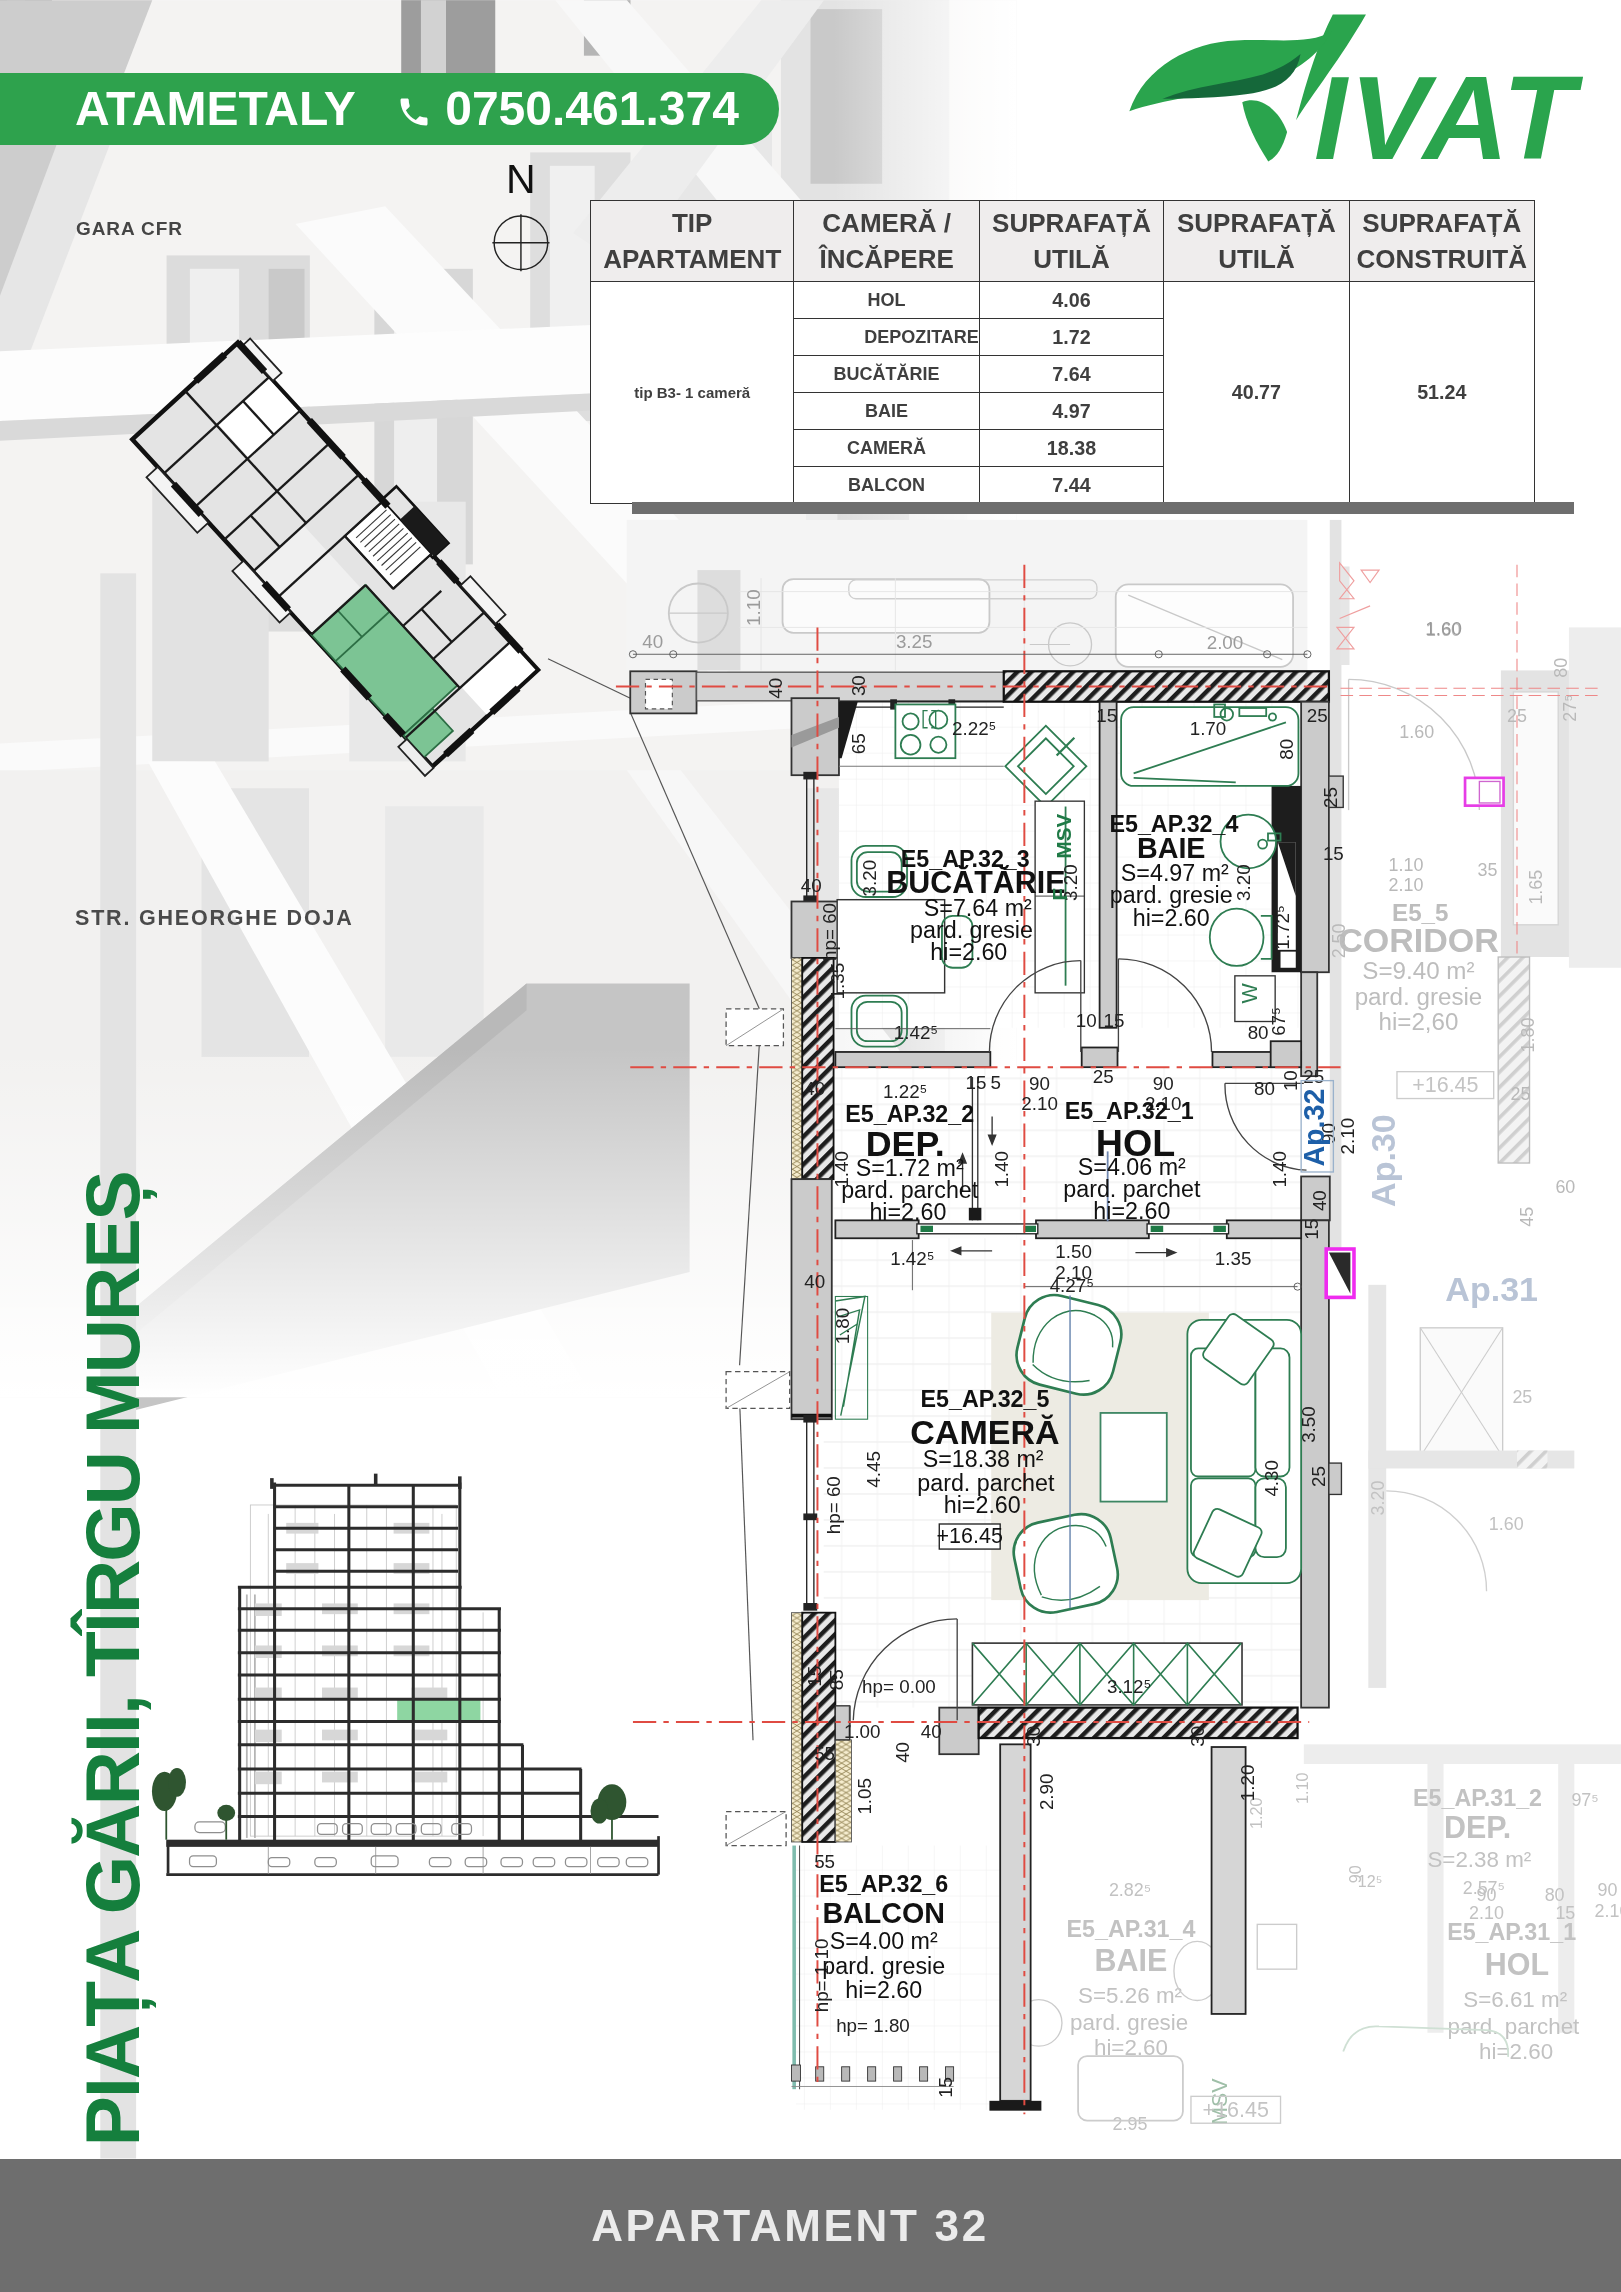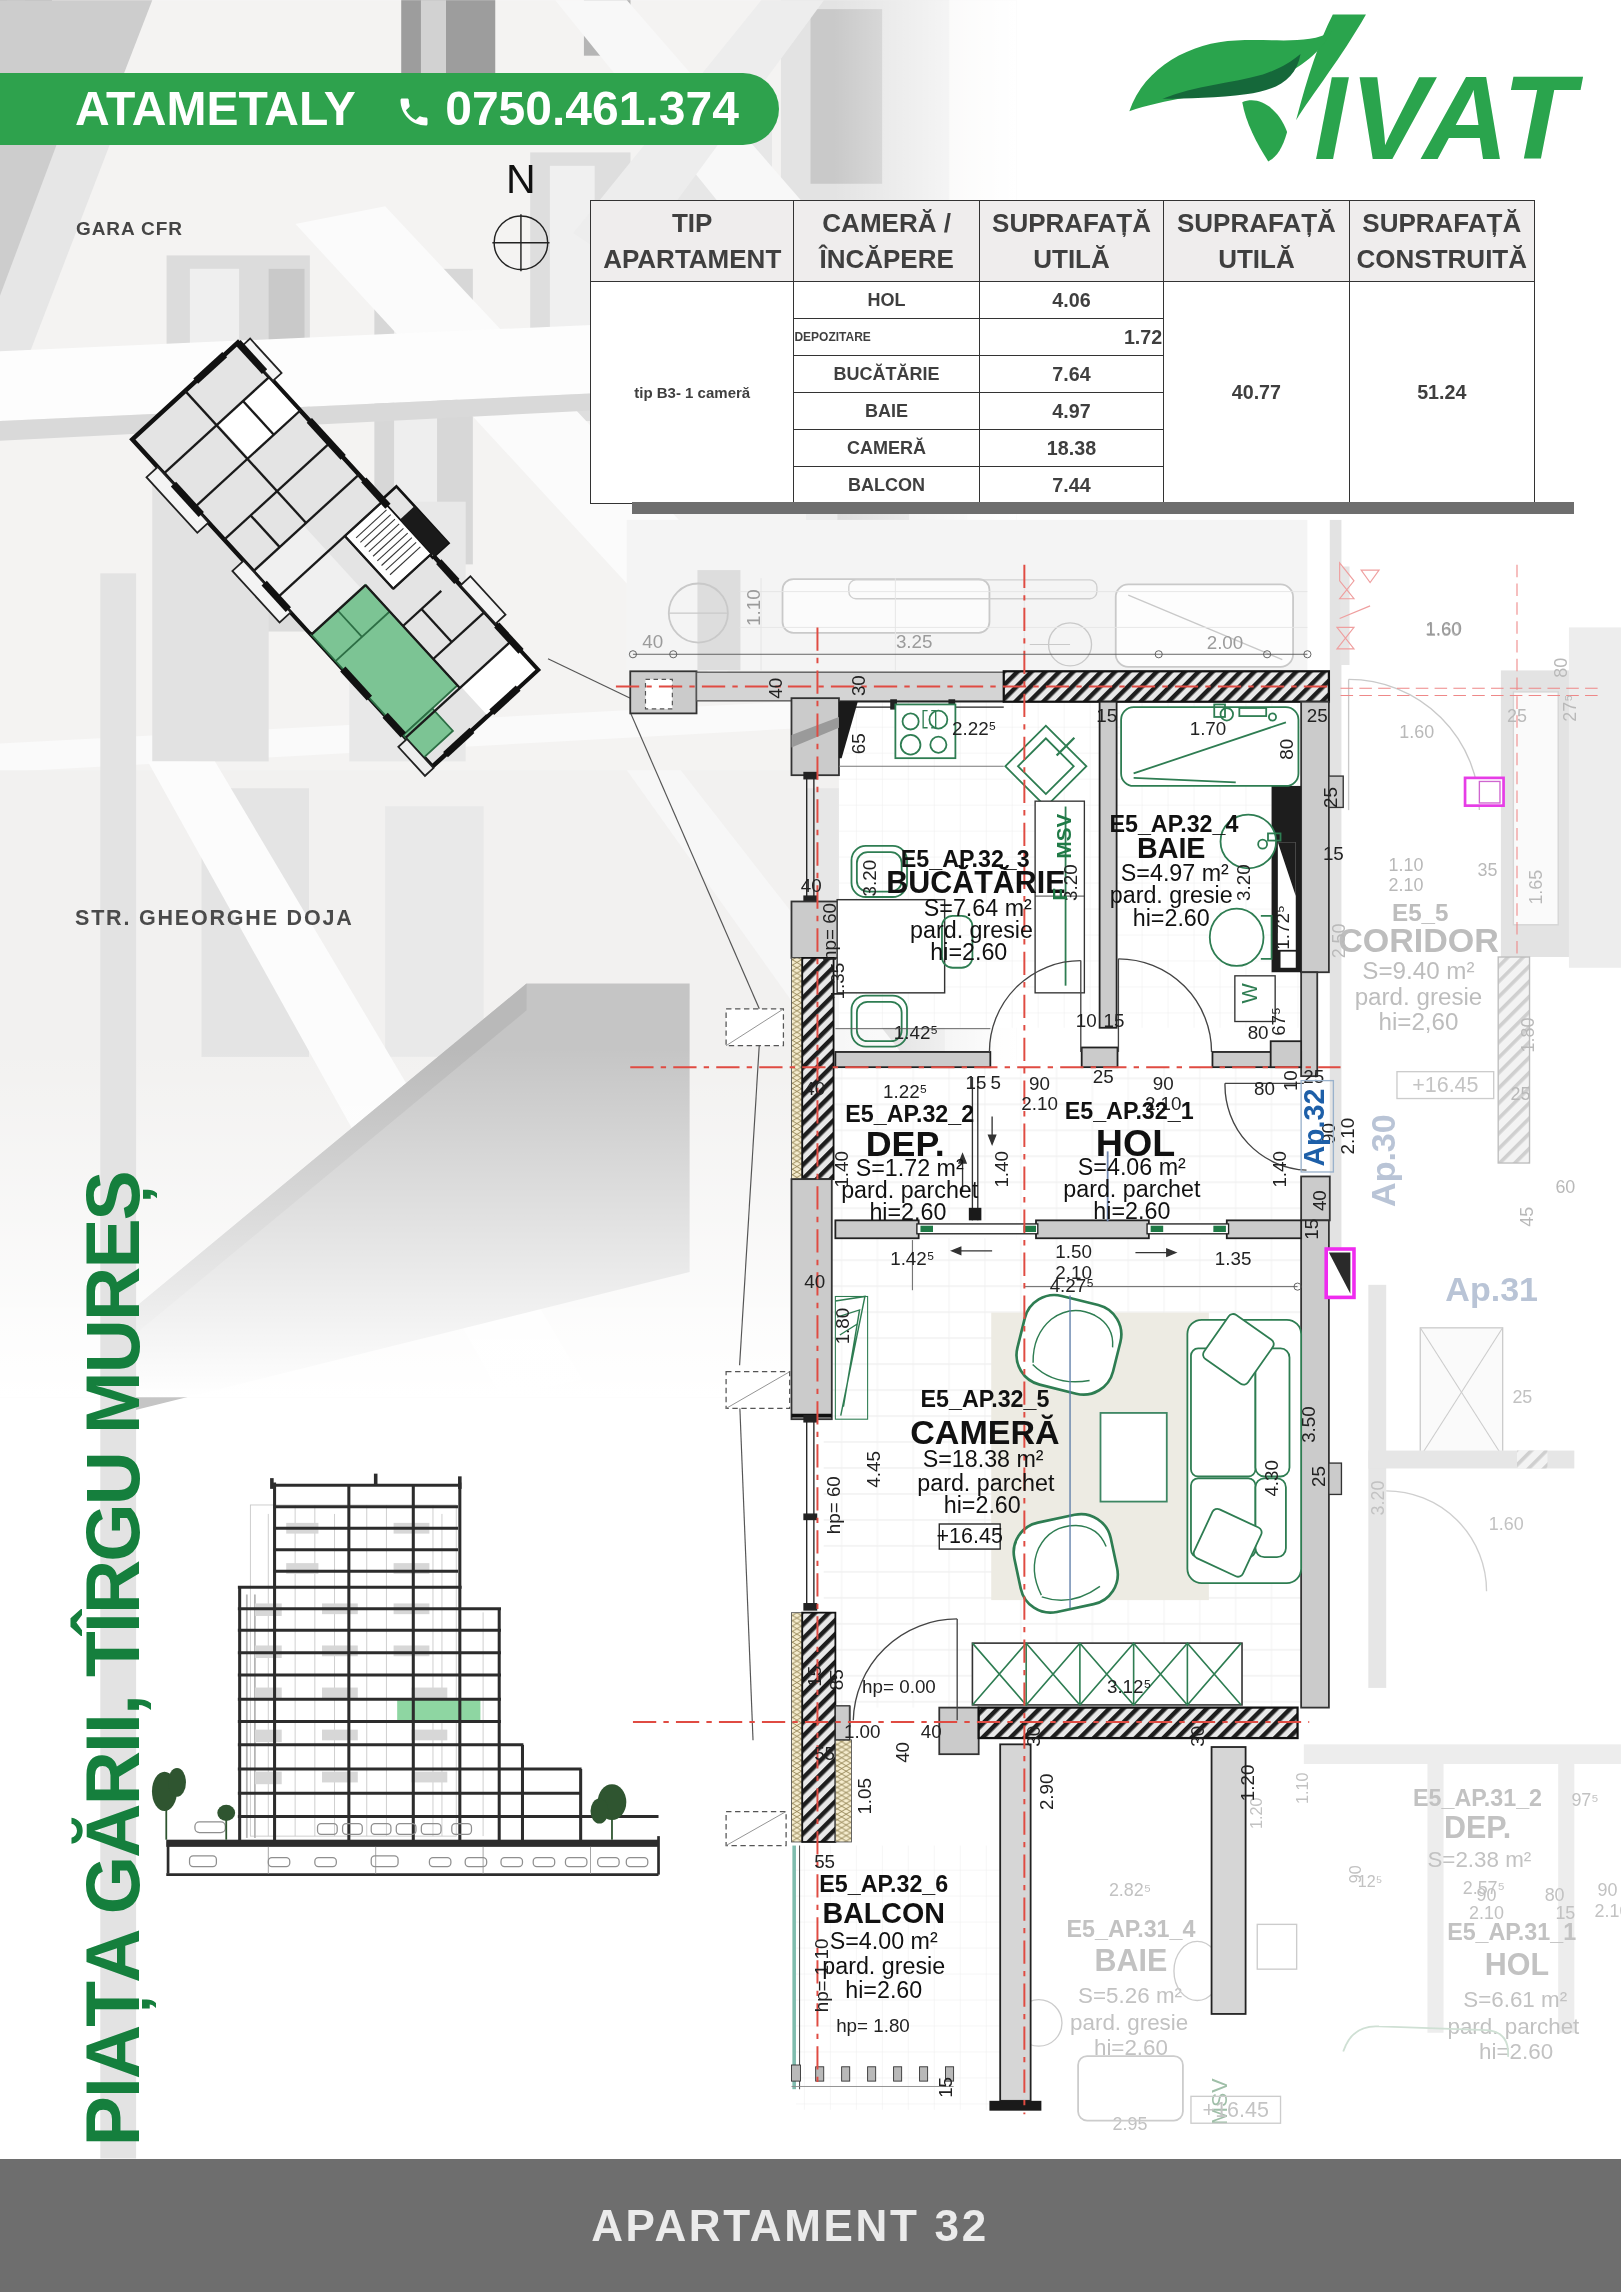--- a/index.html
+++ b/index.html
@@ -115,22 +115,22 @@
       <td style="border:1.8px solid #333;width:184px;text-align:center;font-weight:bold;font-size:26px;padding:0;line-height:36px;">SUPRAFAȚĂ<br>CONSTRUITĂ</td>
     </tr>
     <tr style="height:37px;">
       <td rowspan="6" style="border:1.8px solid #333;text-align:center;font-weight:bold;font-size:15px;white-space:nowrap;padding:0;">tip B3- 1 cameră</td>
       <td style="border:0.9px solid #333;text-align:center;font-weight:bold;font-size:18px;padding:0;">HOL</td>
       <td style="border:0.9px solid #333;text-align:center;font-weight:bold;font-size:19.7px;padding:0;">4.06</td>
       <td rowspan="6" style="border:1.8px solid #333;text-align:center;font-weight:bold;font-size:19.7px;">40.77</td>
       <td rowspan="6" style="border:1.8px solid #333;text-align:center;font-weight:bold;font-size:19.7px;">51.24</td>
     </tr>
     <tr style="height:37px;">
-          <td style="border:0.9px solid #333;text-align:left;font-weight:bold;font-size:12px;padding:0;">DEPOZITARE</td>
-          <td style="border:0.9px solid #333;text-align:right;font-weight:bold;font-size:19.7px;">1.72</td>
+          <td style="border:0.9px solid #333;text-align:right;font-weight:bold;font-size:18px;padding:0;">DEPOZITARE</td>
+          <td style="border:0.9px solid #333;text-align:center;font-weight:bold;font-size:19.7px;">1.72</td>
         </tr>
     <tr style="height:37px;">
           <td style="border:0.9px solid #333;text-align:center;font-weight:bold;font-size:18px;padding:0;">BUCĂTĂRIE</td>
           <td style="border:0.9px solid #333;text-align:center;font-weight:bold;font-size:19.7px;">7.64</td>
         </tr>
     <tr style="height:37px;">
           <td style="border:0.9px solid #333;text-align:center;font-weight:bold;font-size:18px;padding:0;">BAIE</td>
           <td style="border:0.9px solid #333;text-align:center;font-weight:bold;font-size:19.7px;">4.97</td>
         </tr>
     <tr style="height:37px;">

